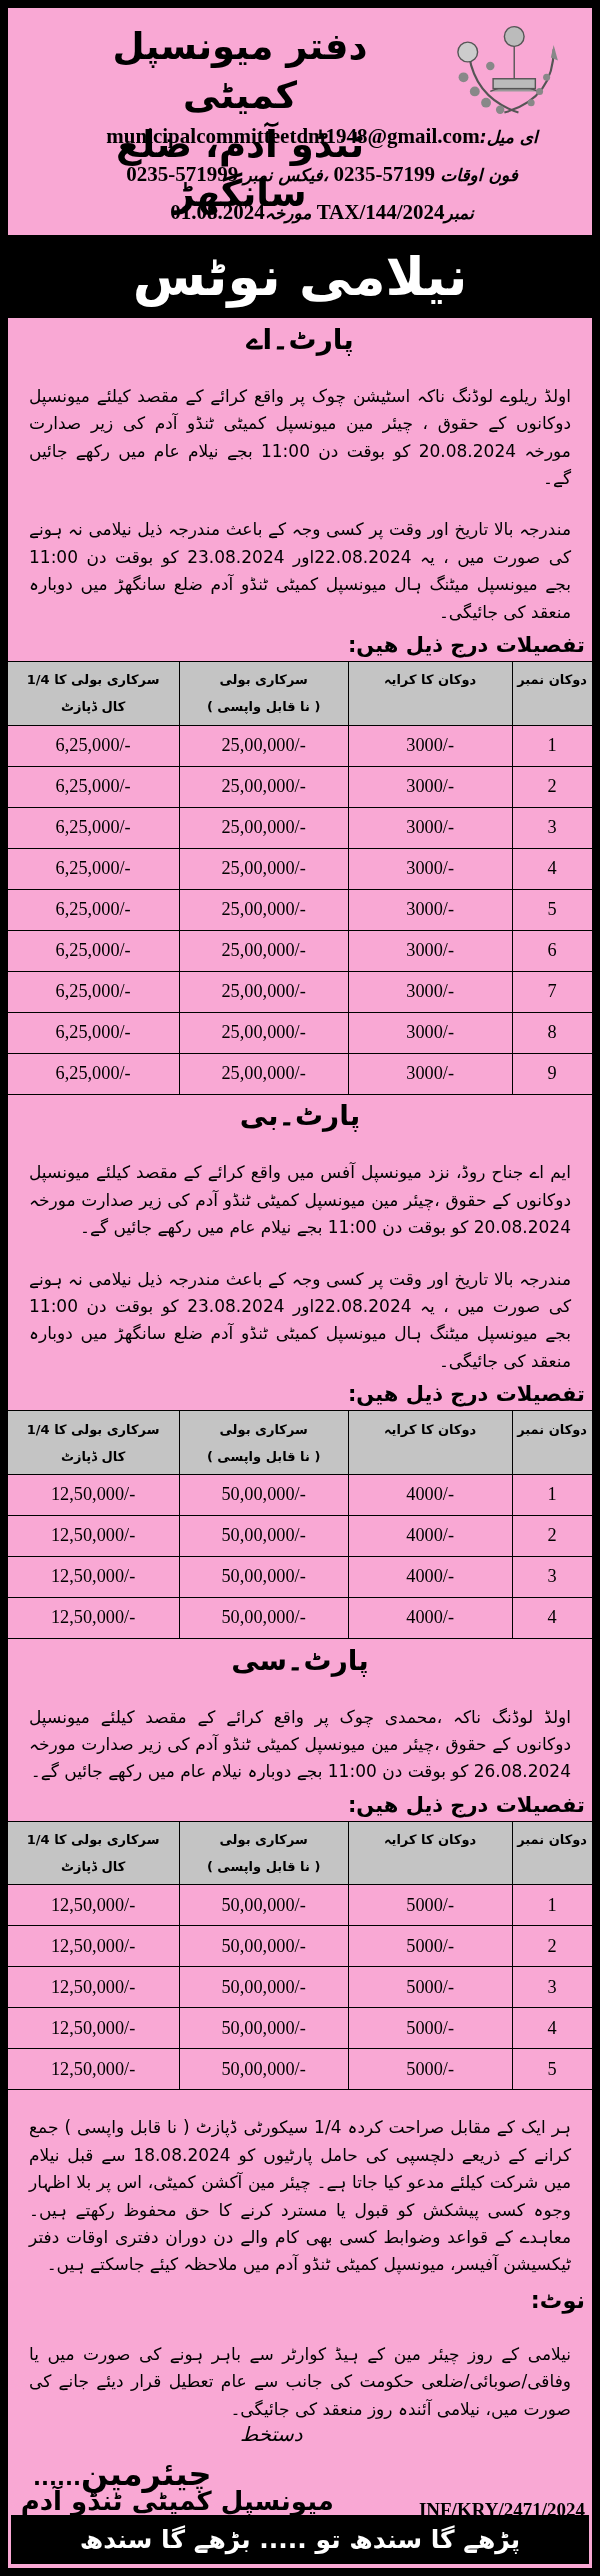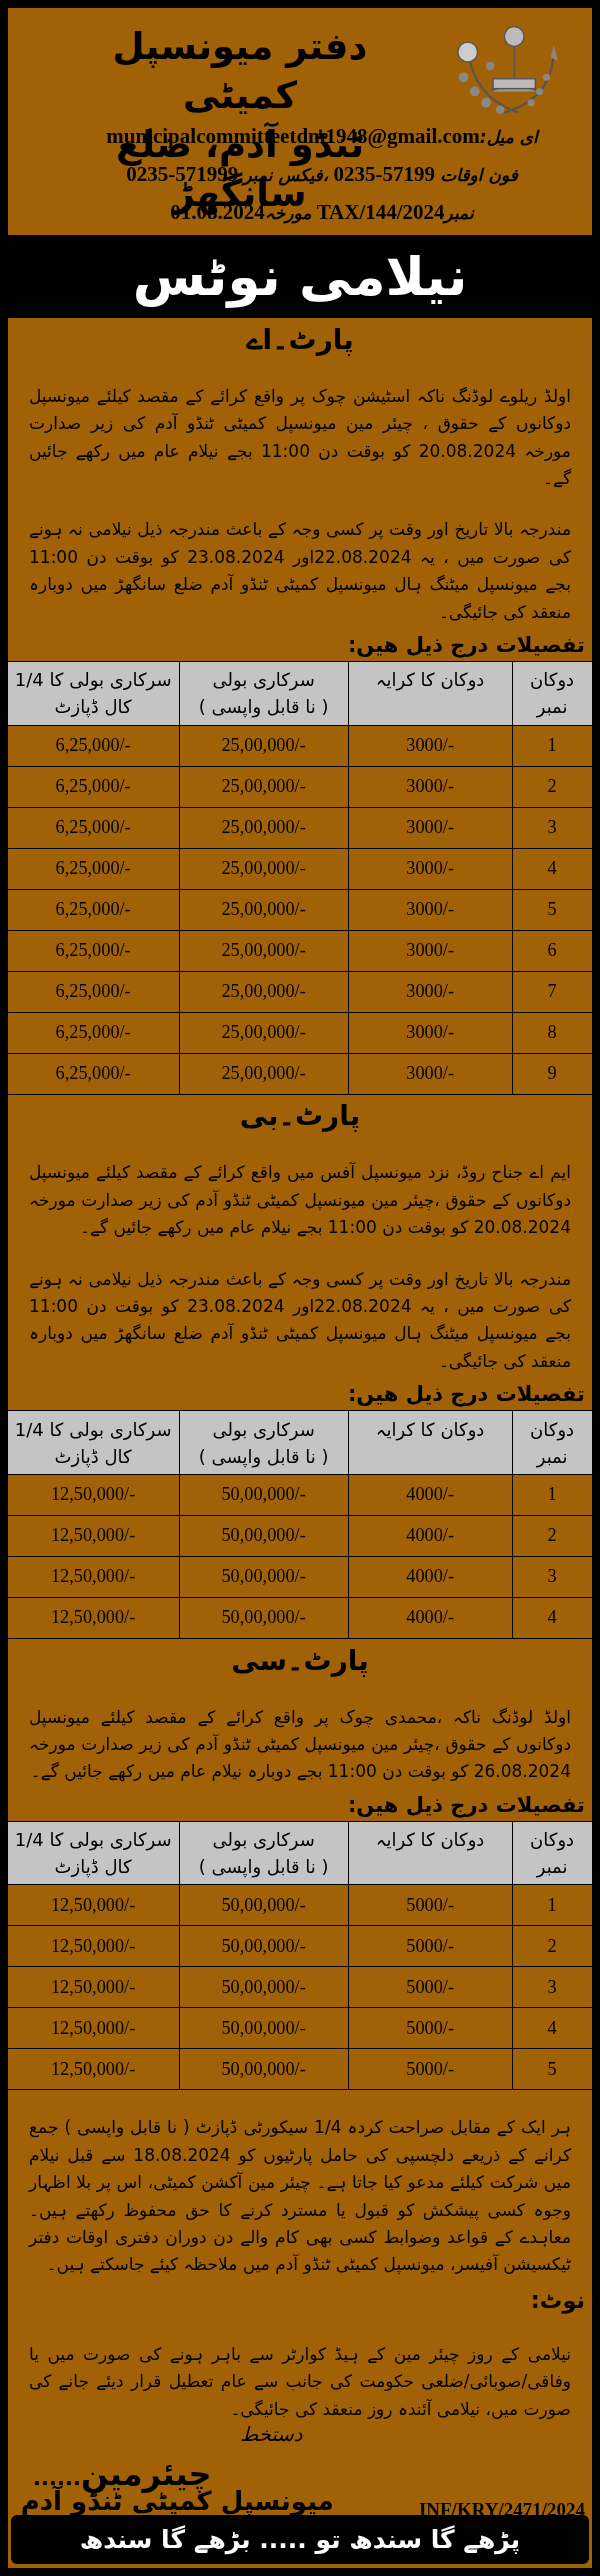--- a/index.html
+++ b/index.html
@@ -12,21 +12,21 @@
     overflow: hidden;
   }
   .frame {
     position: absolute;
     left: 0; top: 0;
     width: 600px; height: 2576px;
     background: #000;
     padding: 7px;
   }
   .page {
-    background: #a16207;
+    background: #f9a8d4;
     width: 586px;
     height: 2562px;
     border: 1.4px solid #000;
     position: relative;
   }
   .urdu {
     direction: rtl;
     unicode-bidi: plaintext;
     font-family: "DejaVu Sans", sans-serif;
   }
@@ -116,22 +116,22 @@
     border-collapse: collapse;
     direction: rtl;
   }
   table.shops th, table.shops td {
     border: 1.4px solid #000;
     text-align: center;
     vertical-align: middle;
   }
   table.shops th {
     background: #c4c4c4;
-    font-weight: normal;
-    font-size: 18px;
+    font-weight: bold;
+    font-size: 13px;
     line-height: 27px;
     padding: 4.2px 2.8px;
     vertical-align: top;
   }
   table.shops td {
     font-family: "Liberation Serif", serif;
     font-size: 18.3px;
     height: 41px;
     direction: ltr;
   }
@@ -191,21 +191,20 @@
     left: 2.8px;
     right: 2.8px;
     bottom: 4.2px;
     height: 49px;
     background: #000;
     color: #fff;
     text-align: center;
     font-size: 25px;
     font-weight: bold;
     line-height: 49px;
-    border-radius: 6px;
   }
 </style>
 </head>
 <body>
 
 <div class="frame">
  <div class="page">
 
   <div class="header">
     <svg class="emblem" viewBox="0 0 176 142">

